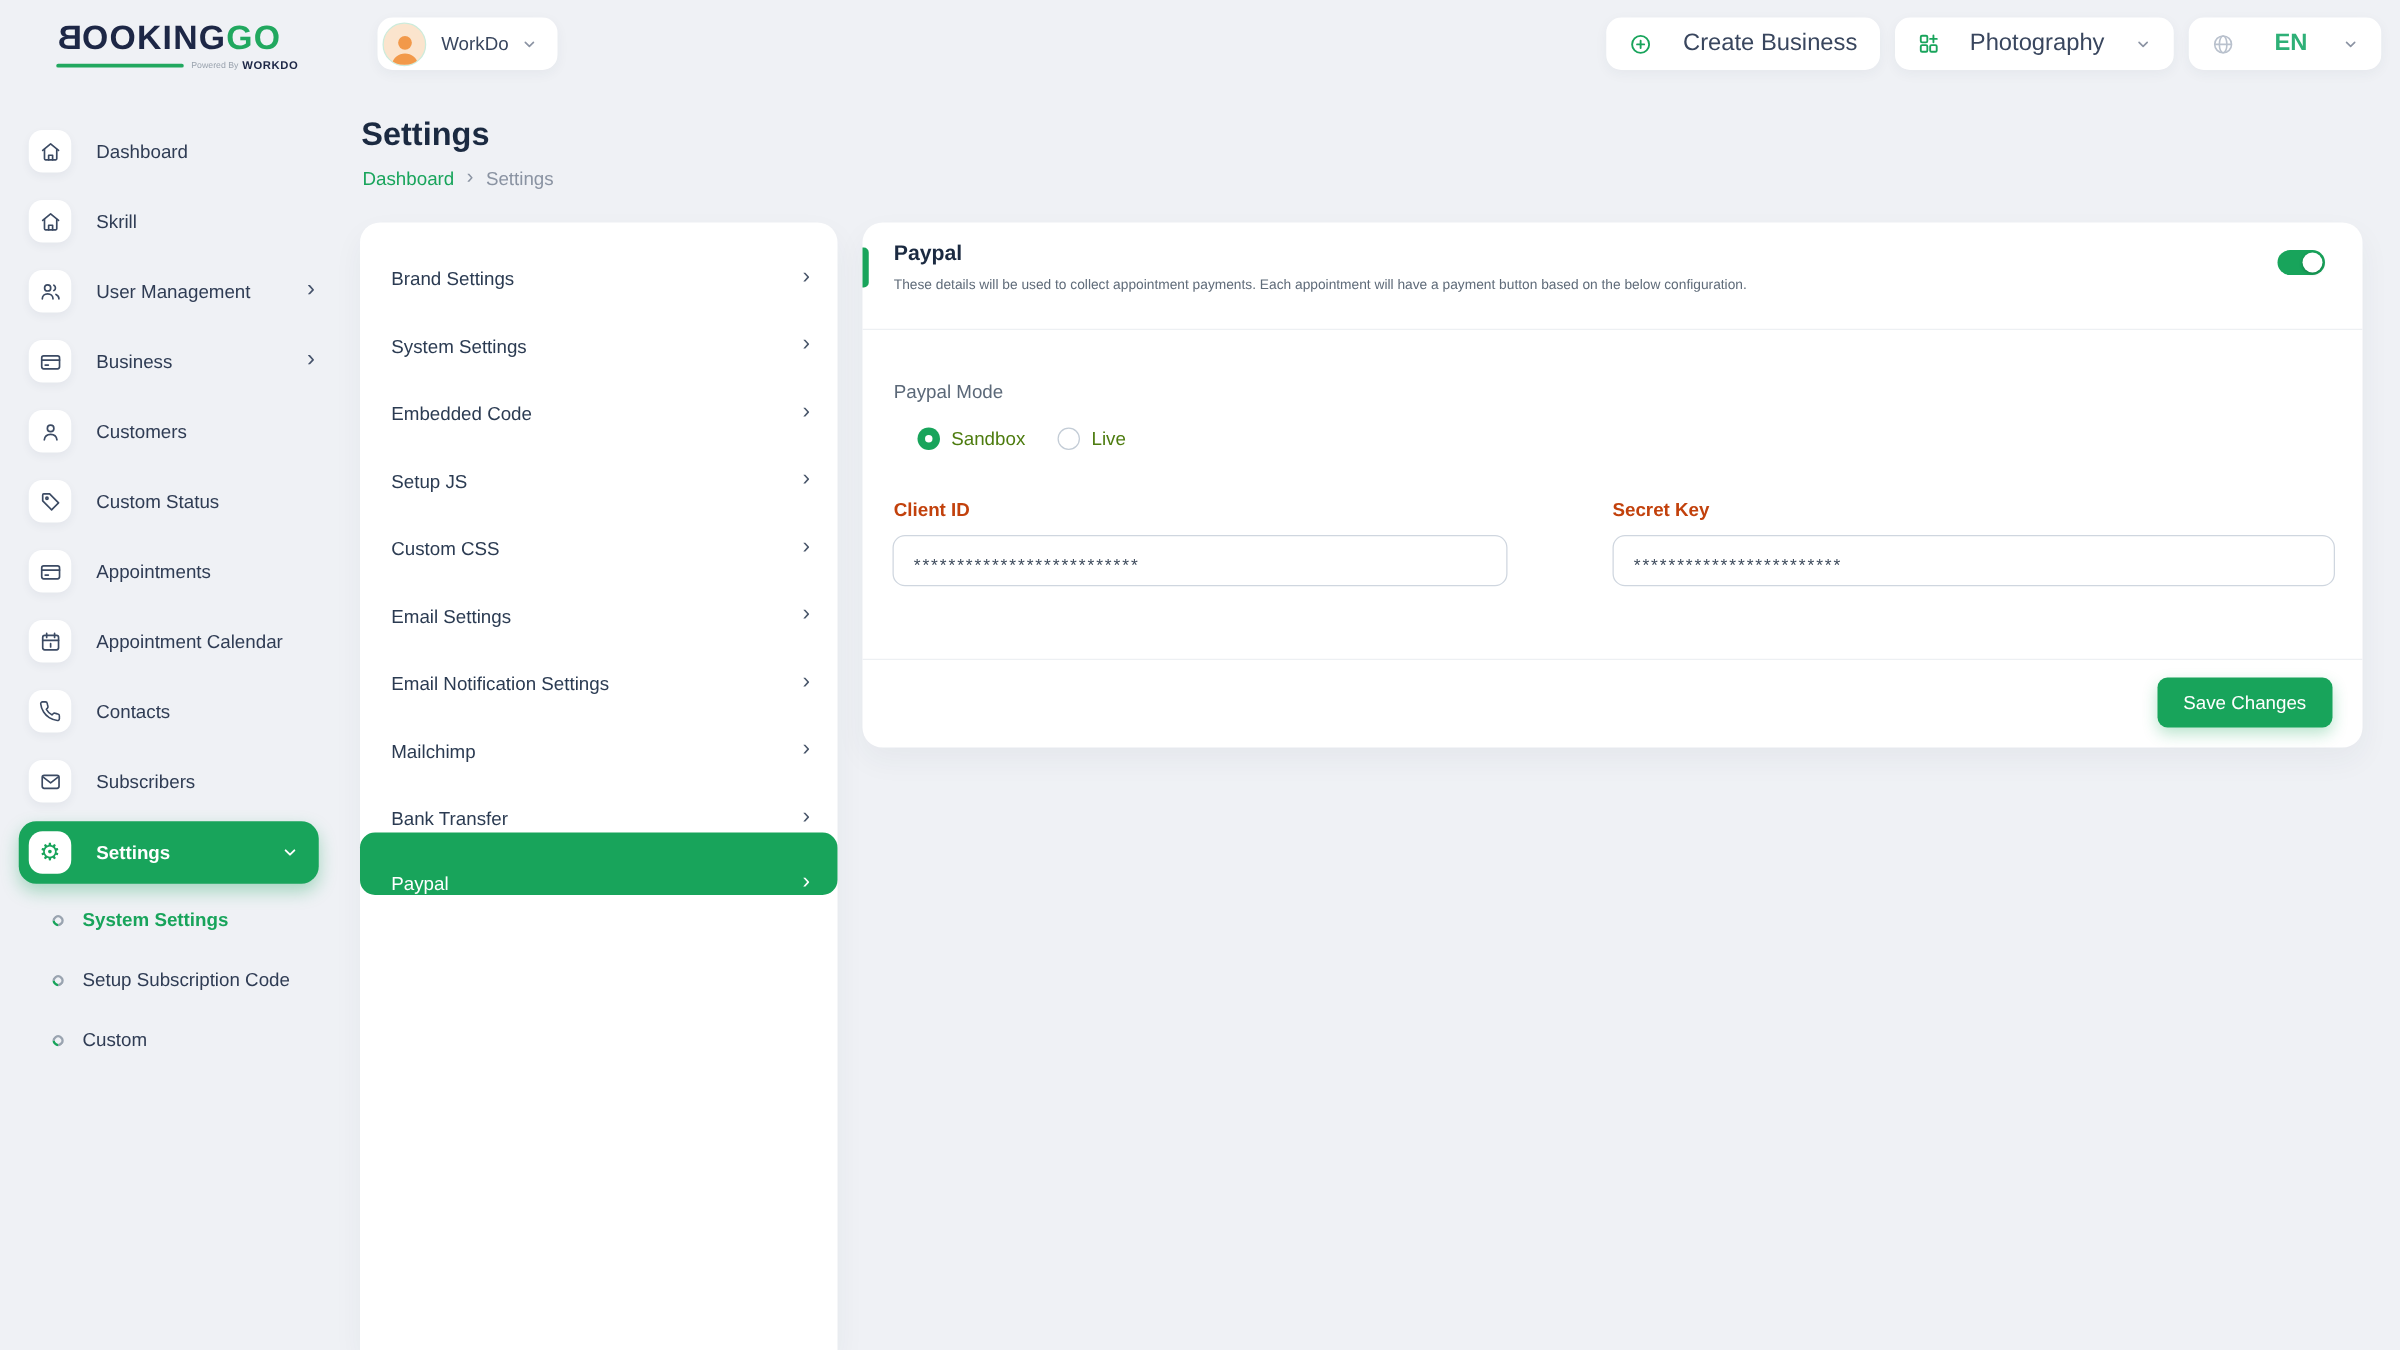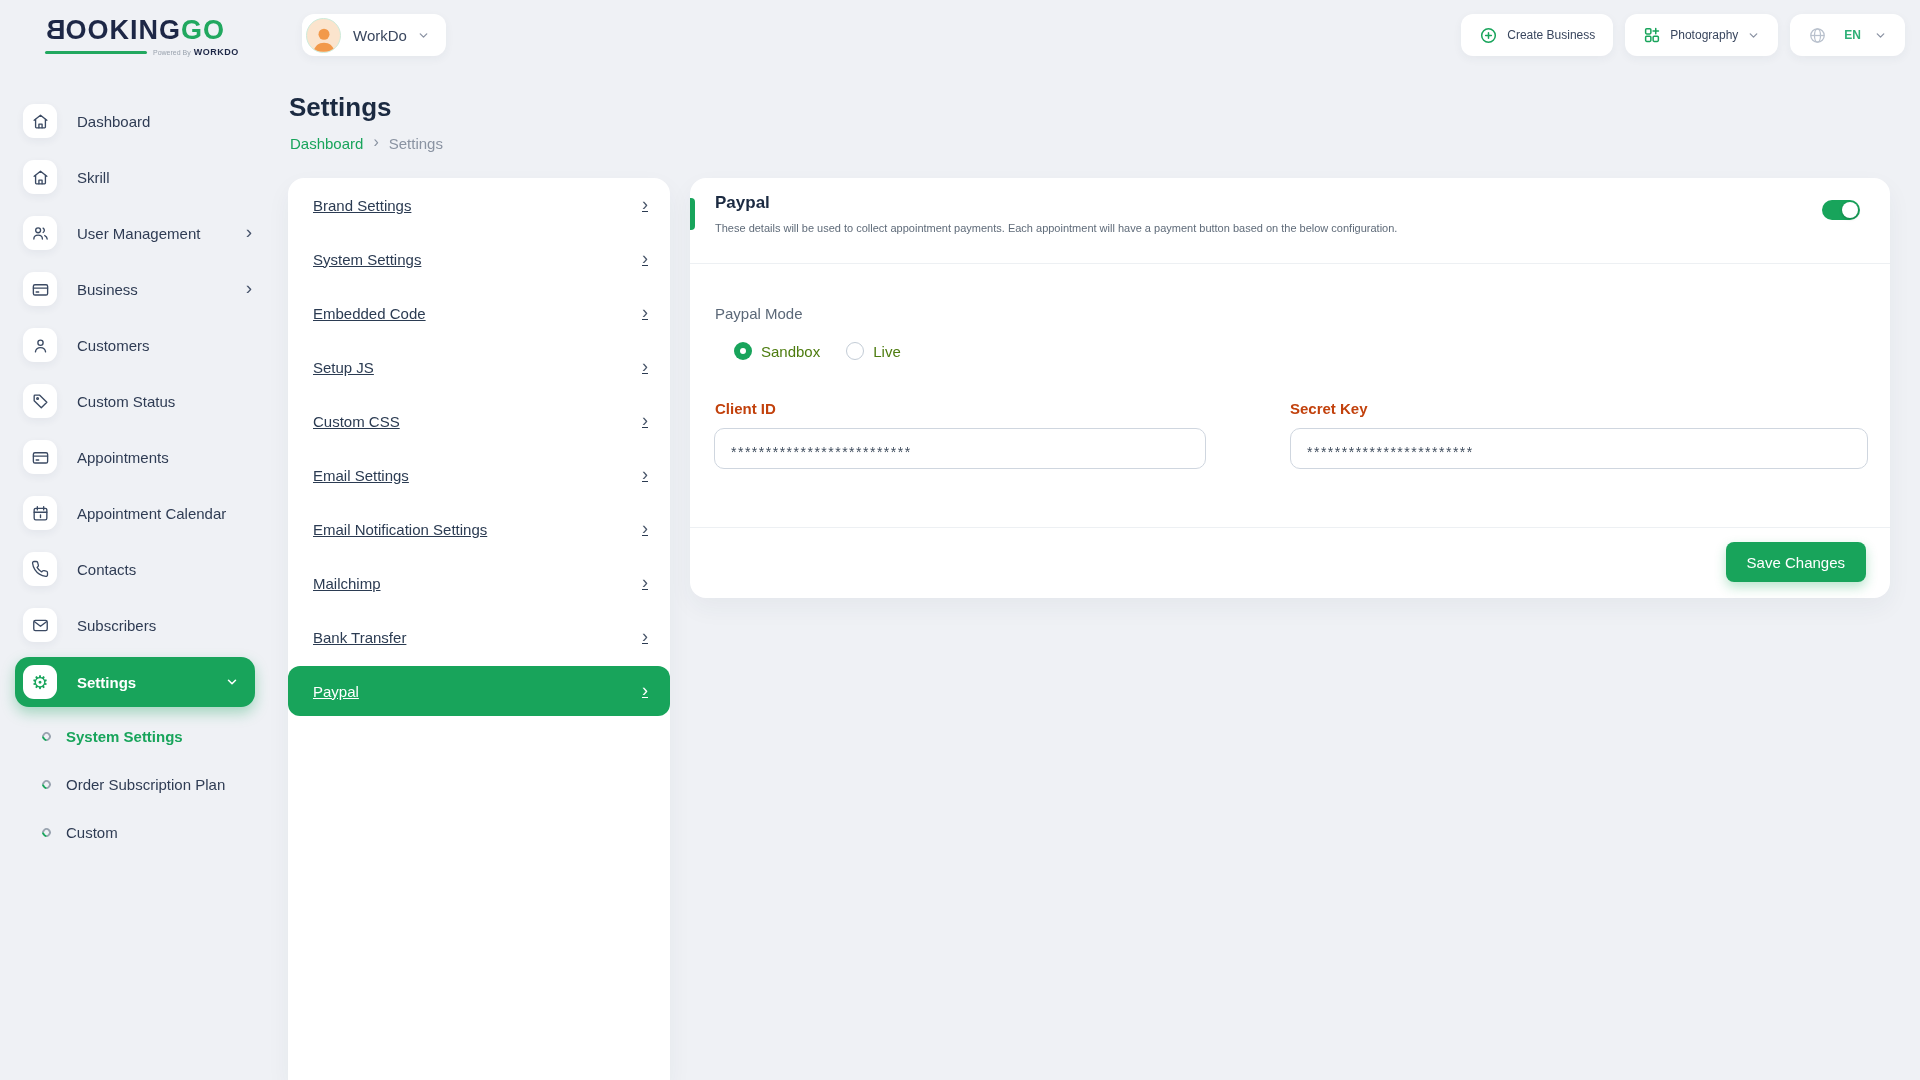--- a/index.html
+++ b/index.html
@@ -28,21 +28,21 @@
     box-shadow:0 3px 10px rgba(40,52,84,.05); cursor:pointer;
   }
   .user-pill { position:absolute; left:302px; top:14px; padding:0 16px 0 4px; }
   .avatar {
     width:35px; height:35px; border-radius:50%; background:#fbe4cd; border:1px solid #cdebdb;
     overflow:hidden; display:flex; align-items:flex-end; justify-content:center;
   }
   .user-name { font-size:15px; font-weight:500; color:#39465e; margin:0 10px 0 12px; }
 
   .header-right { position:absolute; right:15px; top:14px; display:flex; gap:12px; }
-  .hdr-btn { padding:0 18px; gap:9px; font-size:12px; font-weight:500; color:#39465e; }
+  .hdr-btn { padding:0 18px; gap:24px; font-size:19px; font-weight:500; color:#39465e; }
   .lang-label { color:#2eb077; font-weight:600; margin:0 4px 0 8px; }
 
   
   .sidebar { position:absolute; left:0; top:70px; width:270px; padding-top:23px; }
   .side-item { height:56px; display:flex; align-items:center; padding:0 18px 0 23px; cursor:pointer; }
   .icon-box {
     width:34px; height:34px; border-radius:11px; background:#fff; flex:none;
     display:flex; align-items:center; justify-content:center; color:#3b4a63;
     box-shadow:0 3px 8px rgba(40,52,84,.06);
   }
@@ -72,22 +72,22 @@
   .crumb-link { color:#18a45b; cursor:pointer; }
   .crumb-sep { color:#8a93a2; font-size:16px; padding-bottom:2px; }
   .crumb-current { color:#8a93a2; }
 
   
   .menu-card {
     position:absolute; left:288px; top:178px; width:382px; height:902px;
     background:#fff; border-radius:16px 16px 0 0; box-shadow:0 10px 24px rgba(38,51,77,.05);
   }
   .menu-item {
-    height:54px; display:flex; align-items:center; justify-content:space-between;
-    padding:0 22px 0 25px; font-size:15px; color:#2b3b52; cursor:pointer;text-decoration:underline;
+    height:54px; display:flex; align-items:flex-end; justify-content:space-between;
+    padding:0 22px 0 25px; font-size:15px; color:#2b3b52; cursor:pointer;
   }
   .menu-chevron { color:#4a576b; font-size:18px; line-height:1; padding-bottom:3px; }
   .menu-item.active {
     background:#18a45b; border-radius:12px; height:50px; margin-top:2px; color:#fff; font-weight:500;
   }
   .menu-item.active .menu-chevron { color:#fff; }
 
   
   .panel-card {
     position:absolute; left:690px; top:178px; width:1200px; height:420px;
@@ -318,21 +318,21 @@
       </svg>
   </div>
 
   <div class="sub-list">
     <div class="sub-item active">
       <span class="bullet"></span>
       <span class="sub-label">System Settings</span>
     </div>
     <div class="sub-item">
       <span class="bullet"></span>
-      <span class="sub-label">Order Subscription Plan</span>
+      <span class="sub-label">Setup Subscription Code</span>
     </div>
     <div class="sub-item">
       <span class="bullet"></span>
       <span class="sub-label">Custom</span>
     </div>
   </div>
 </nav>
 
 <h1 class="page-title">Settings</h1>
 <div class="breadcrumb">

